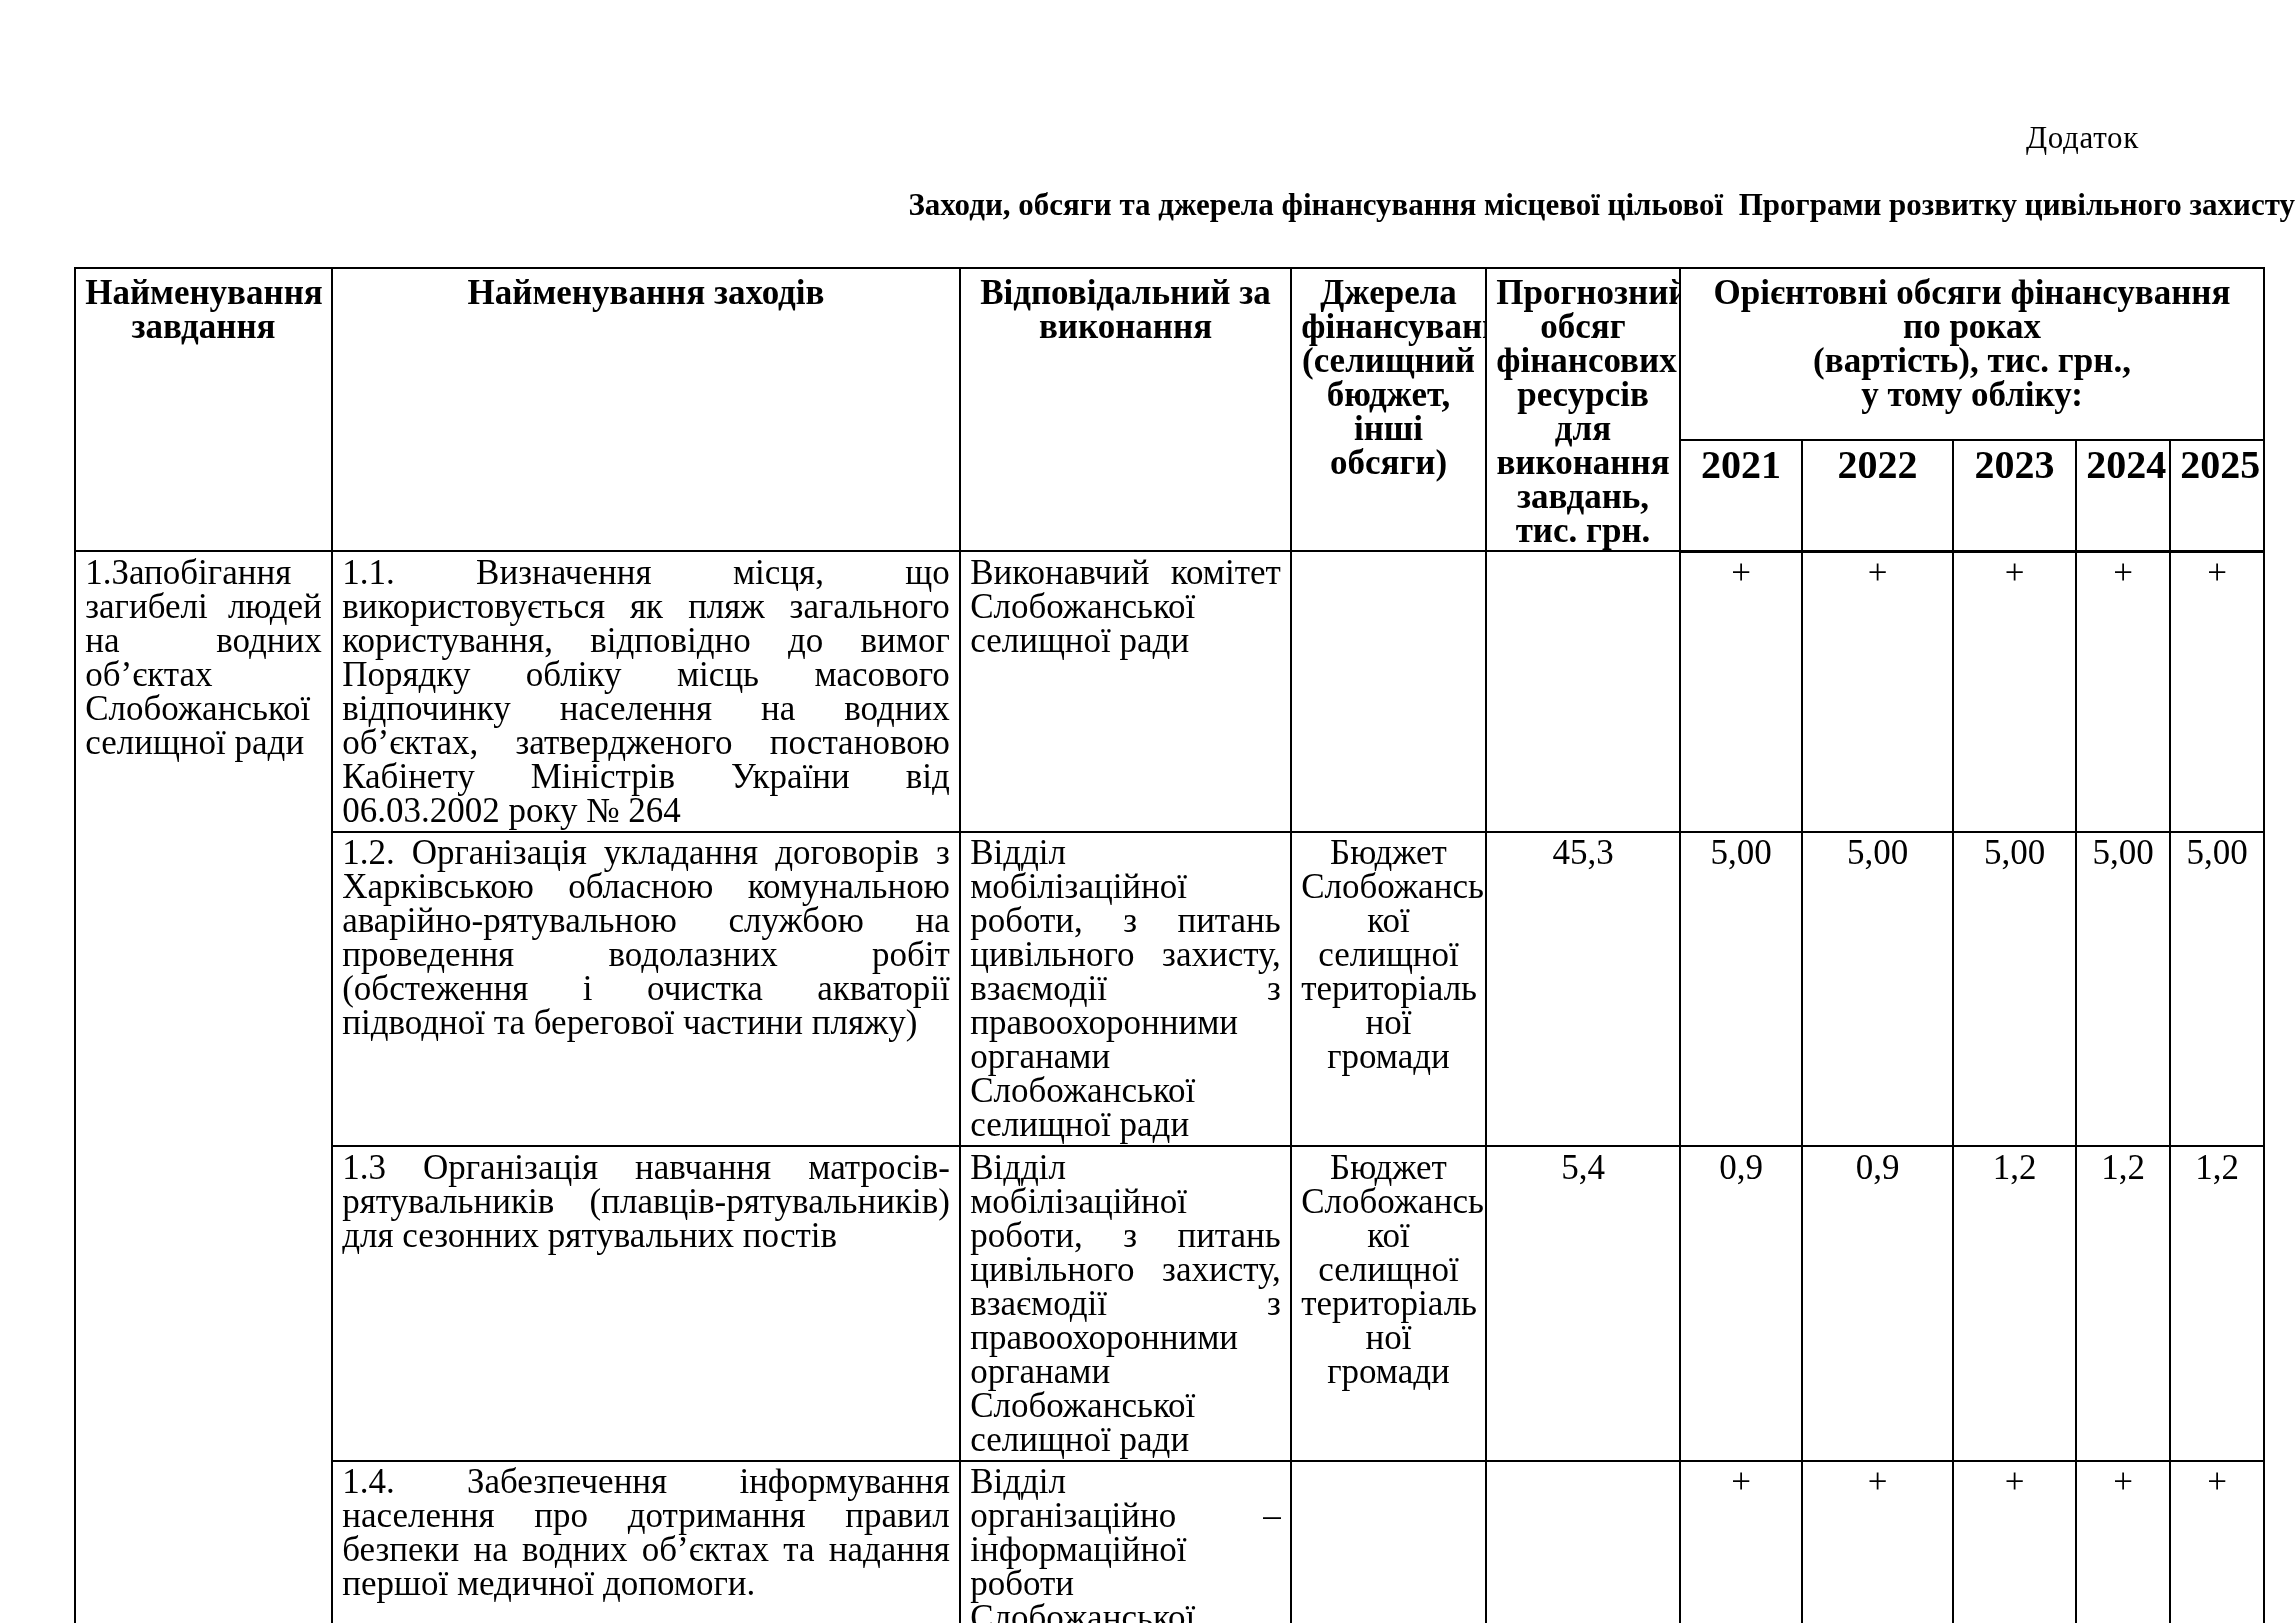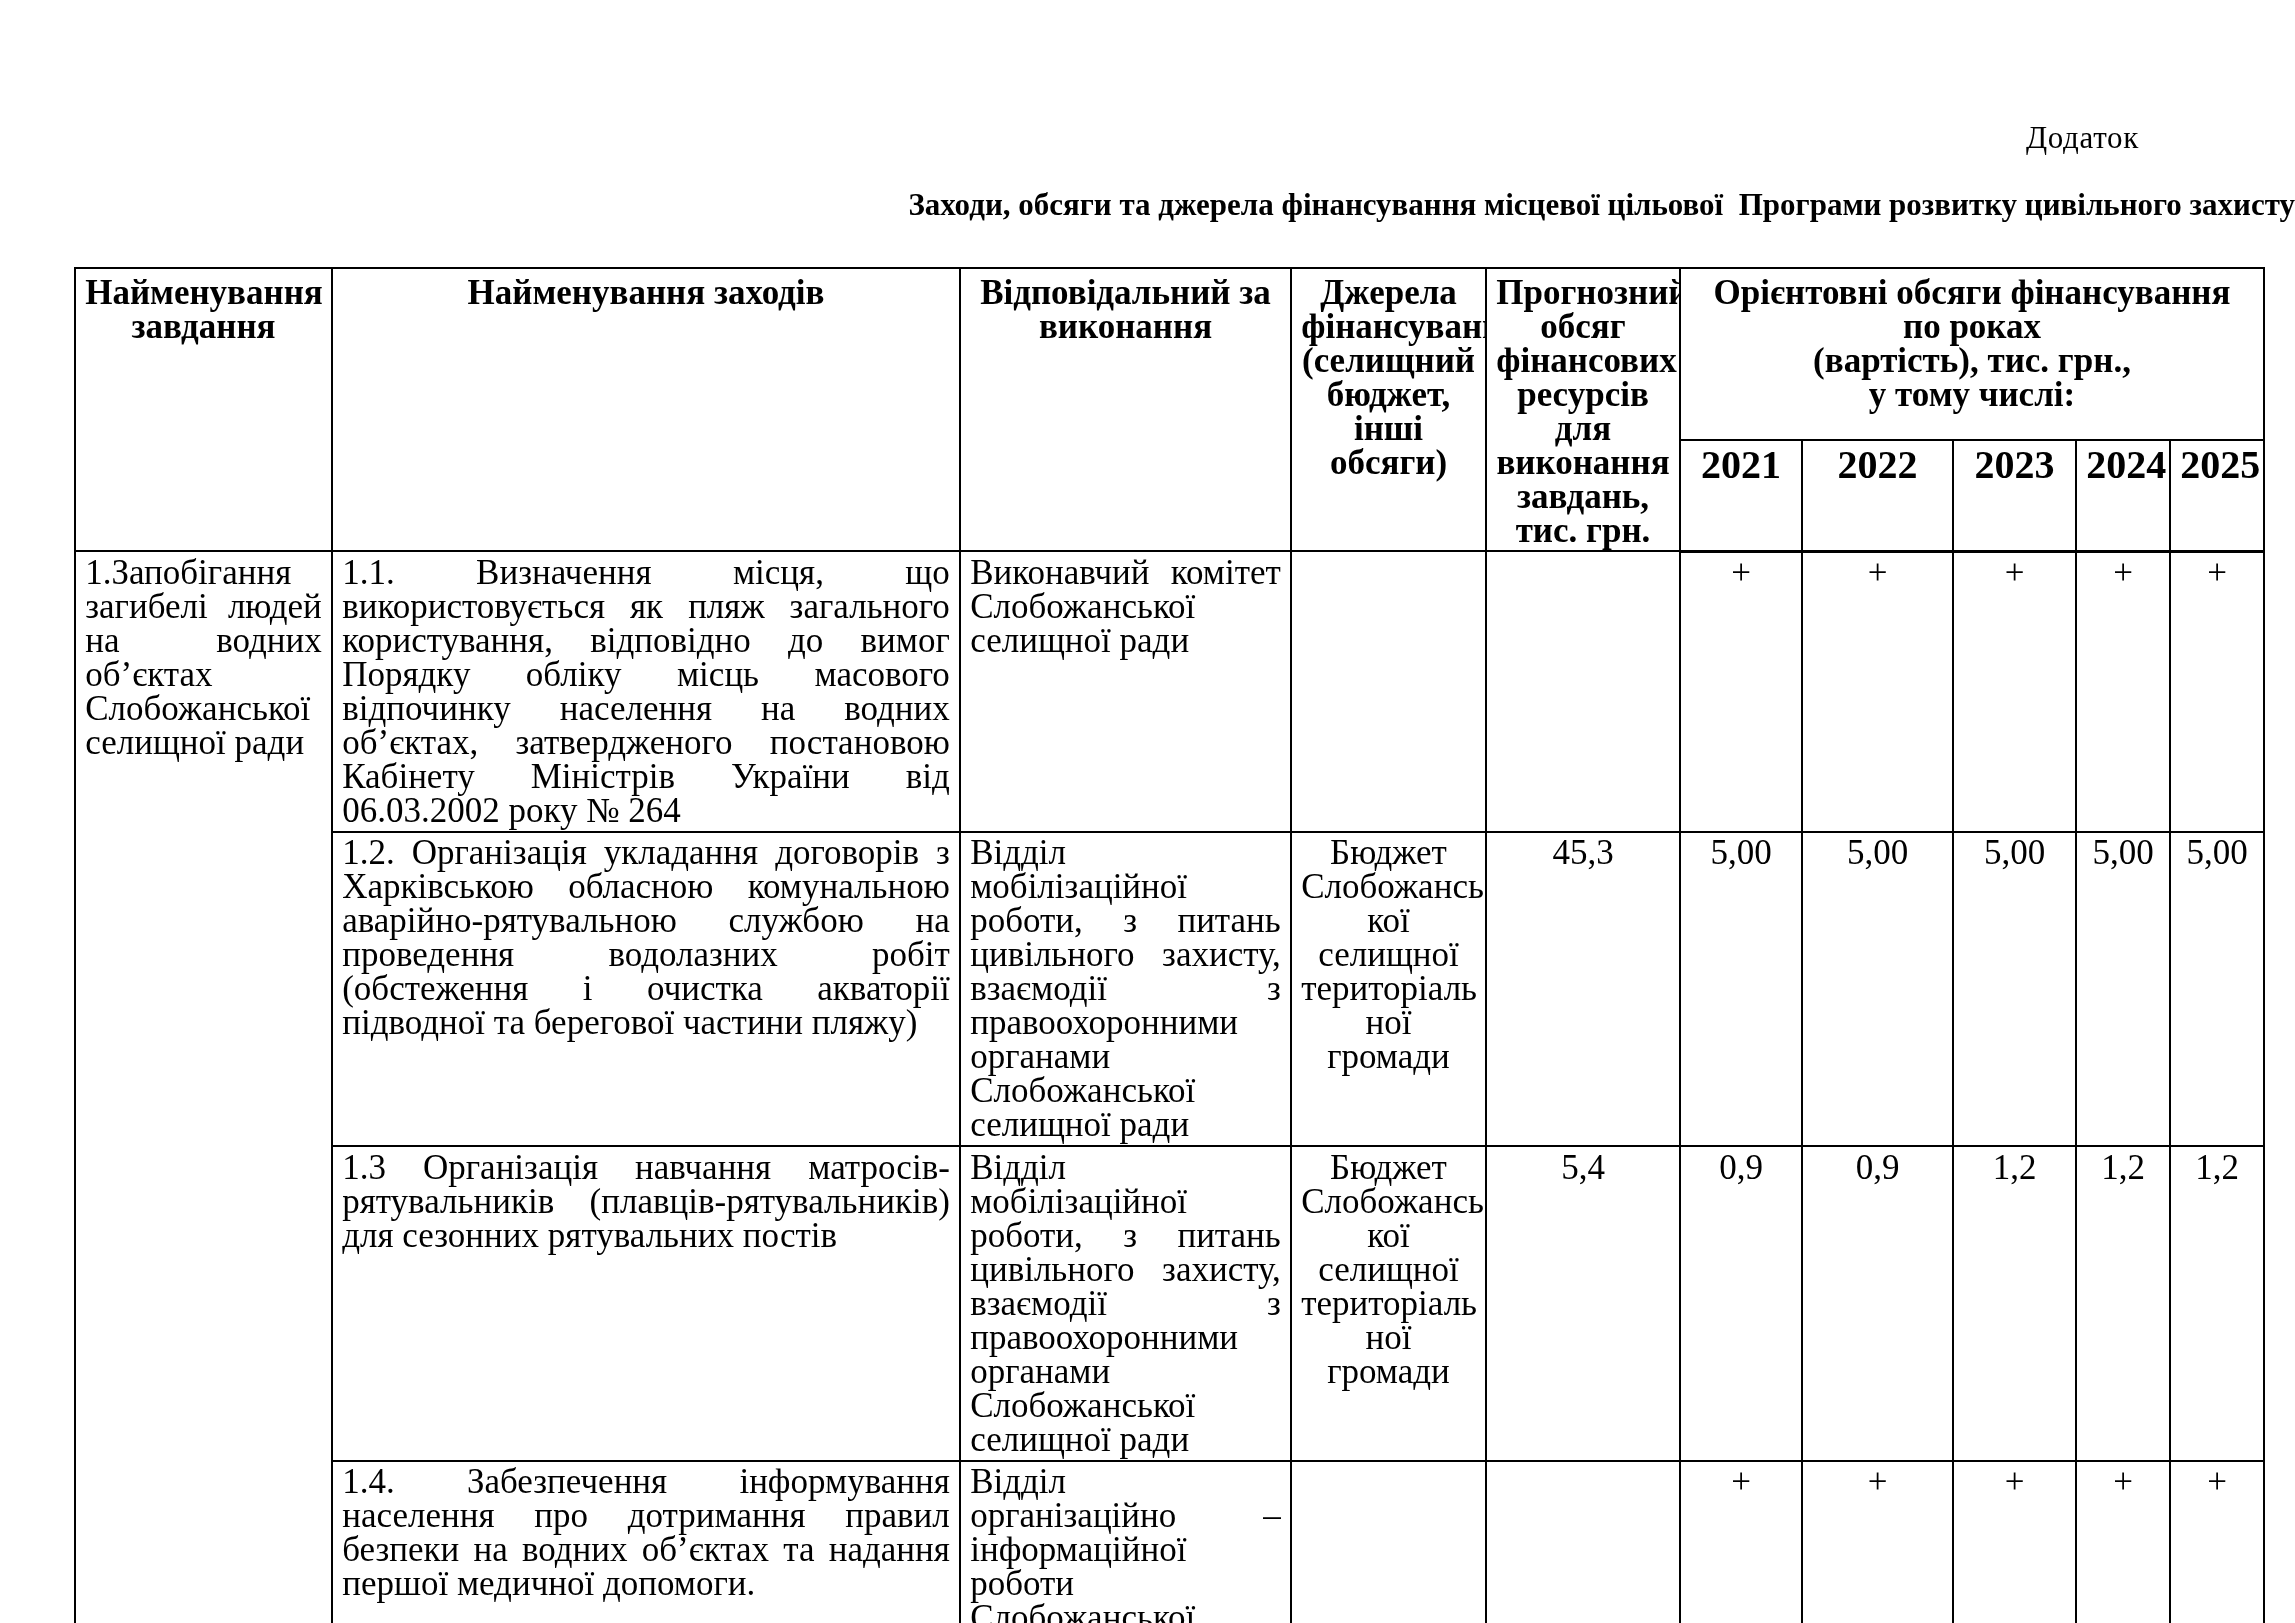--- a/index.html
+++ b/index.html
@@ -86,21 +86,21 @@
     <tbody>
         <tr style="height:124px">
       <th rowspan="2">Найменування завдання</th>
       <th rowspan="2">Найменування заходів</th>
       <th rowspan="2">Відповідальний за виконання</th>
       <th rowspan="2">Джерела фінансування (селищний бюджет, інші обсяги)</th>
       <th rowspan="2">Прогнозний обсяг фінансових ресурсів для виконання завдань, тис. грн.</th>
       <th colspan="5" class="years-group">Орієнтовні обсяги фінансування
 по роках
 (вартість), тис. грн.,
-у тому числі:</th>
+у тому обліку:</th>
     </tr>
 
     <tr class="years-row" style="height:95px">
       <th>2021</th>
       <th>2022</th>
       <th>2023</th>
       <th>2024</th>
       <th>2025</th>
     </tr>
 

